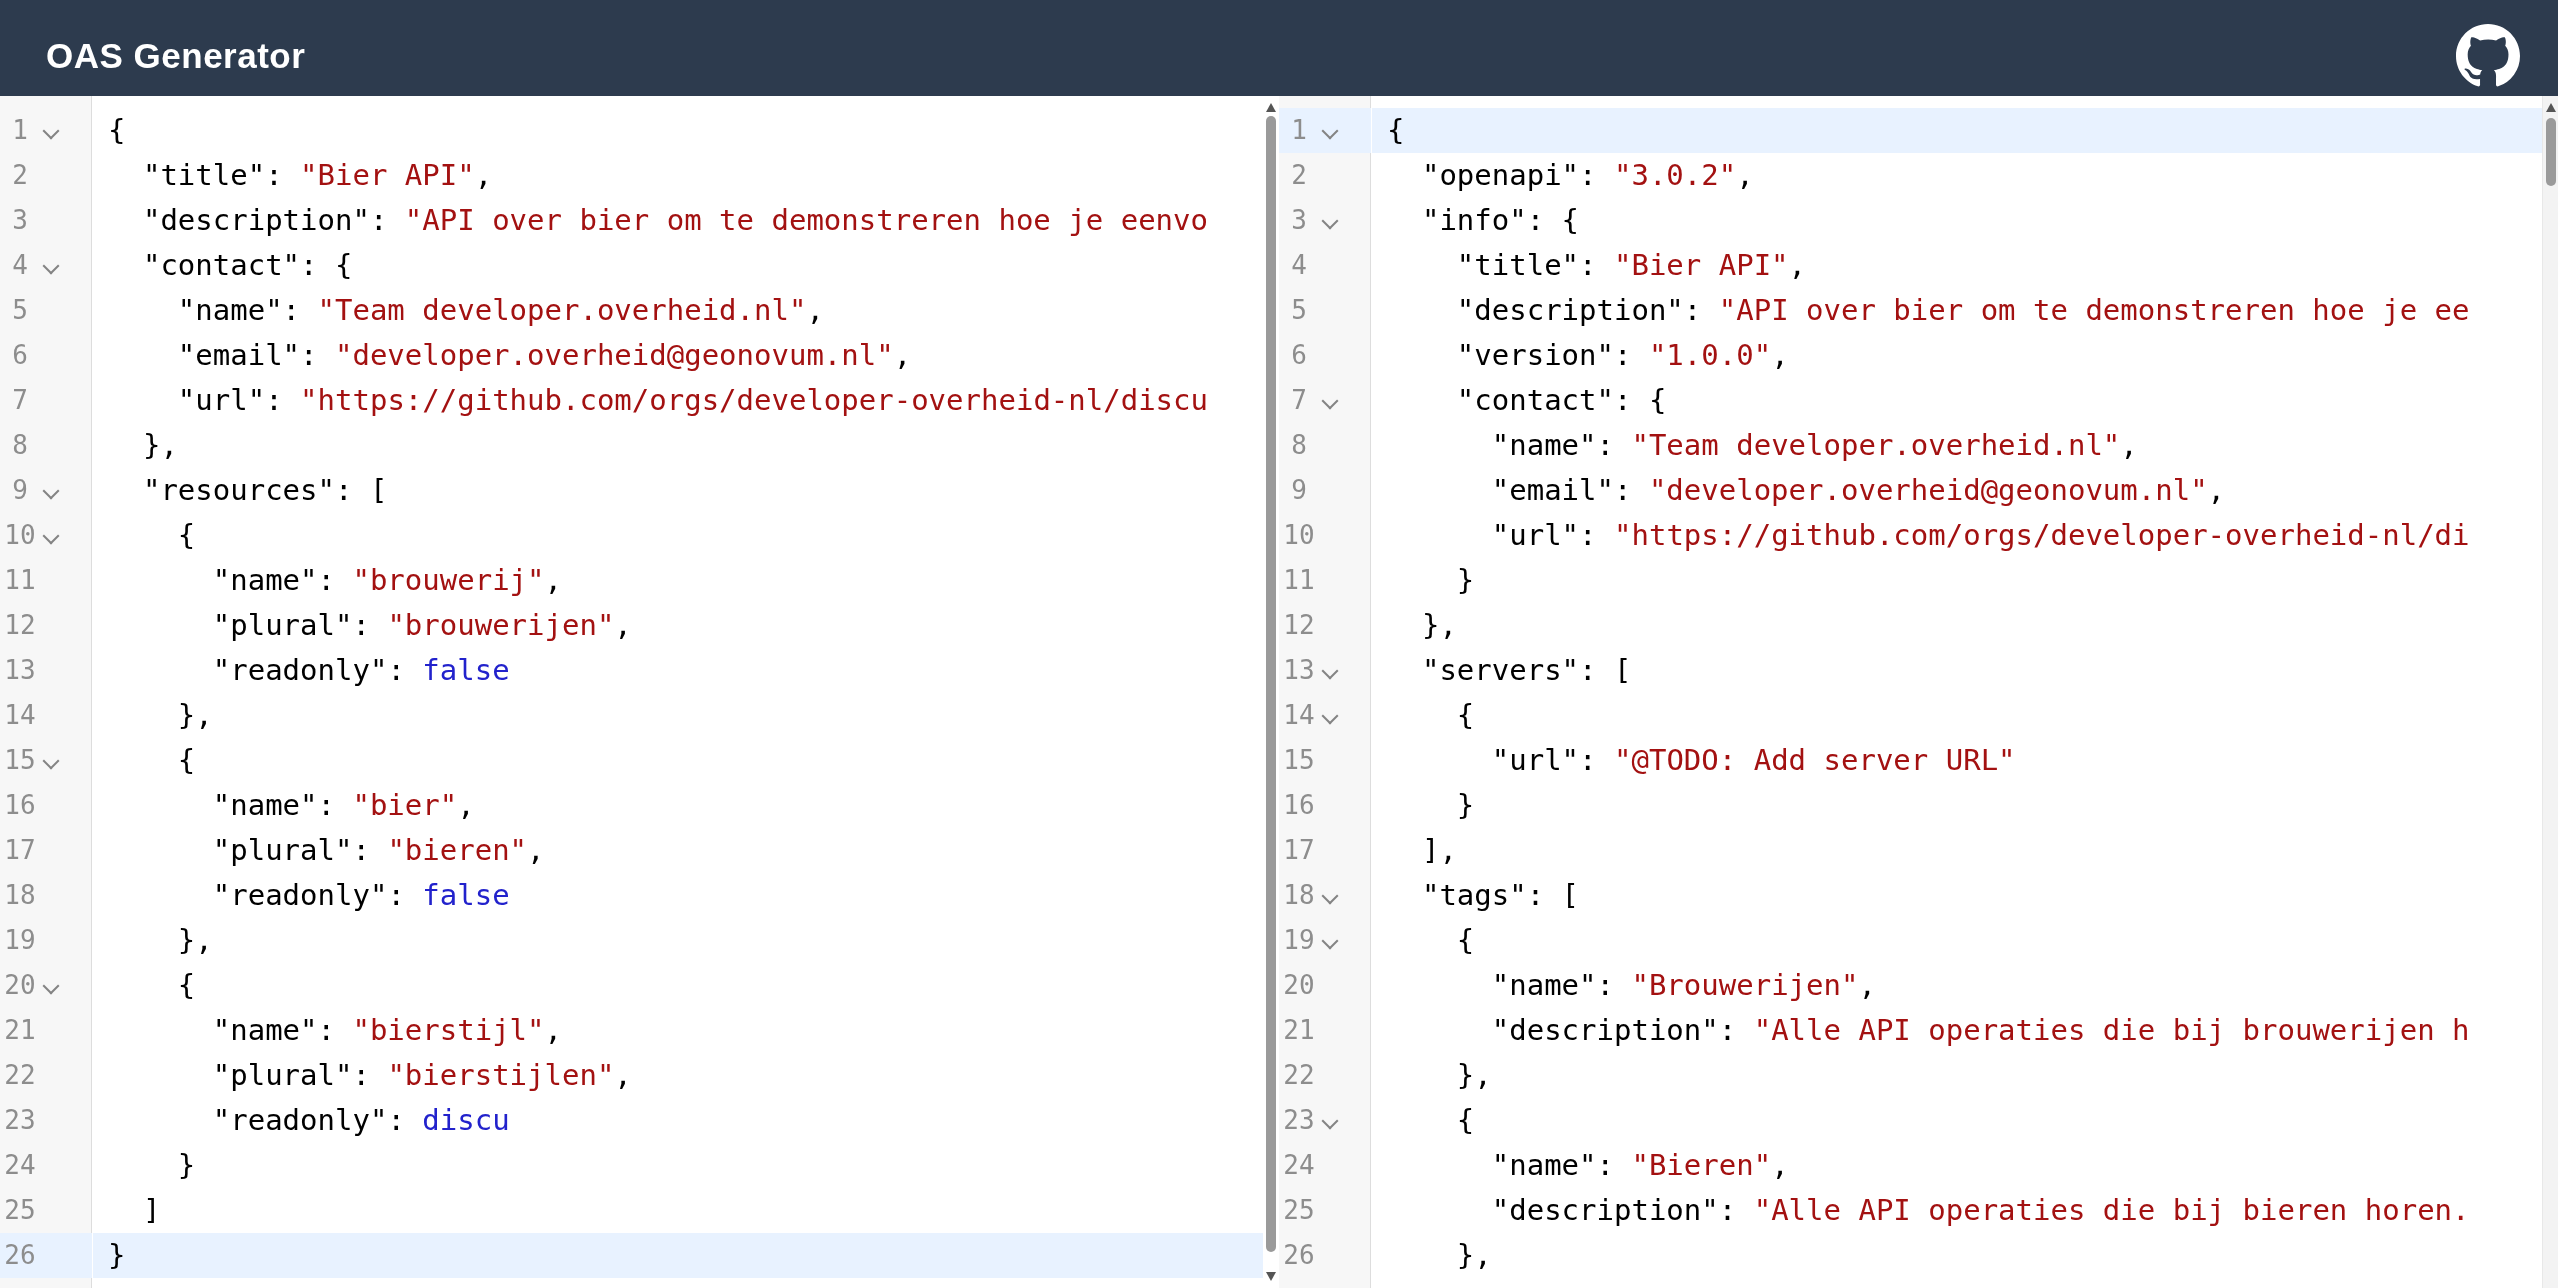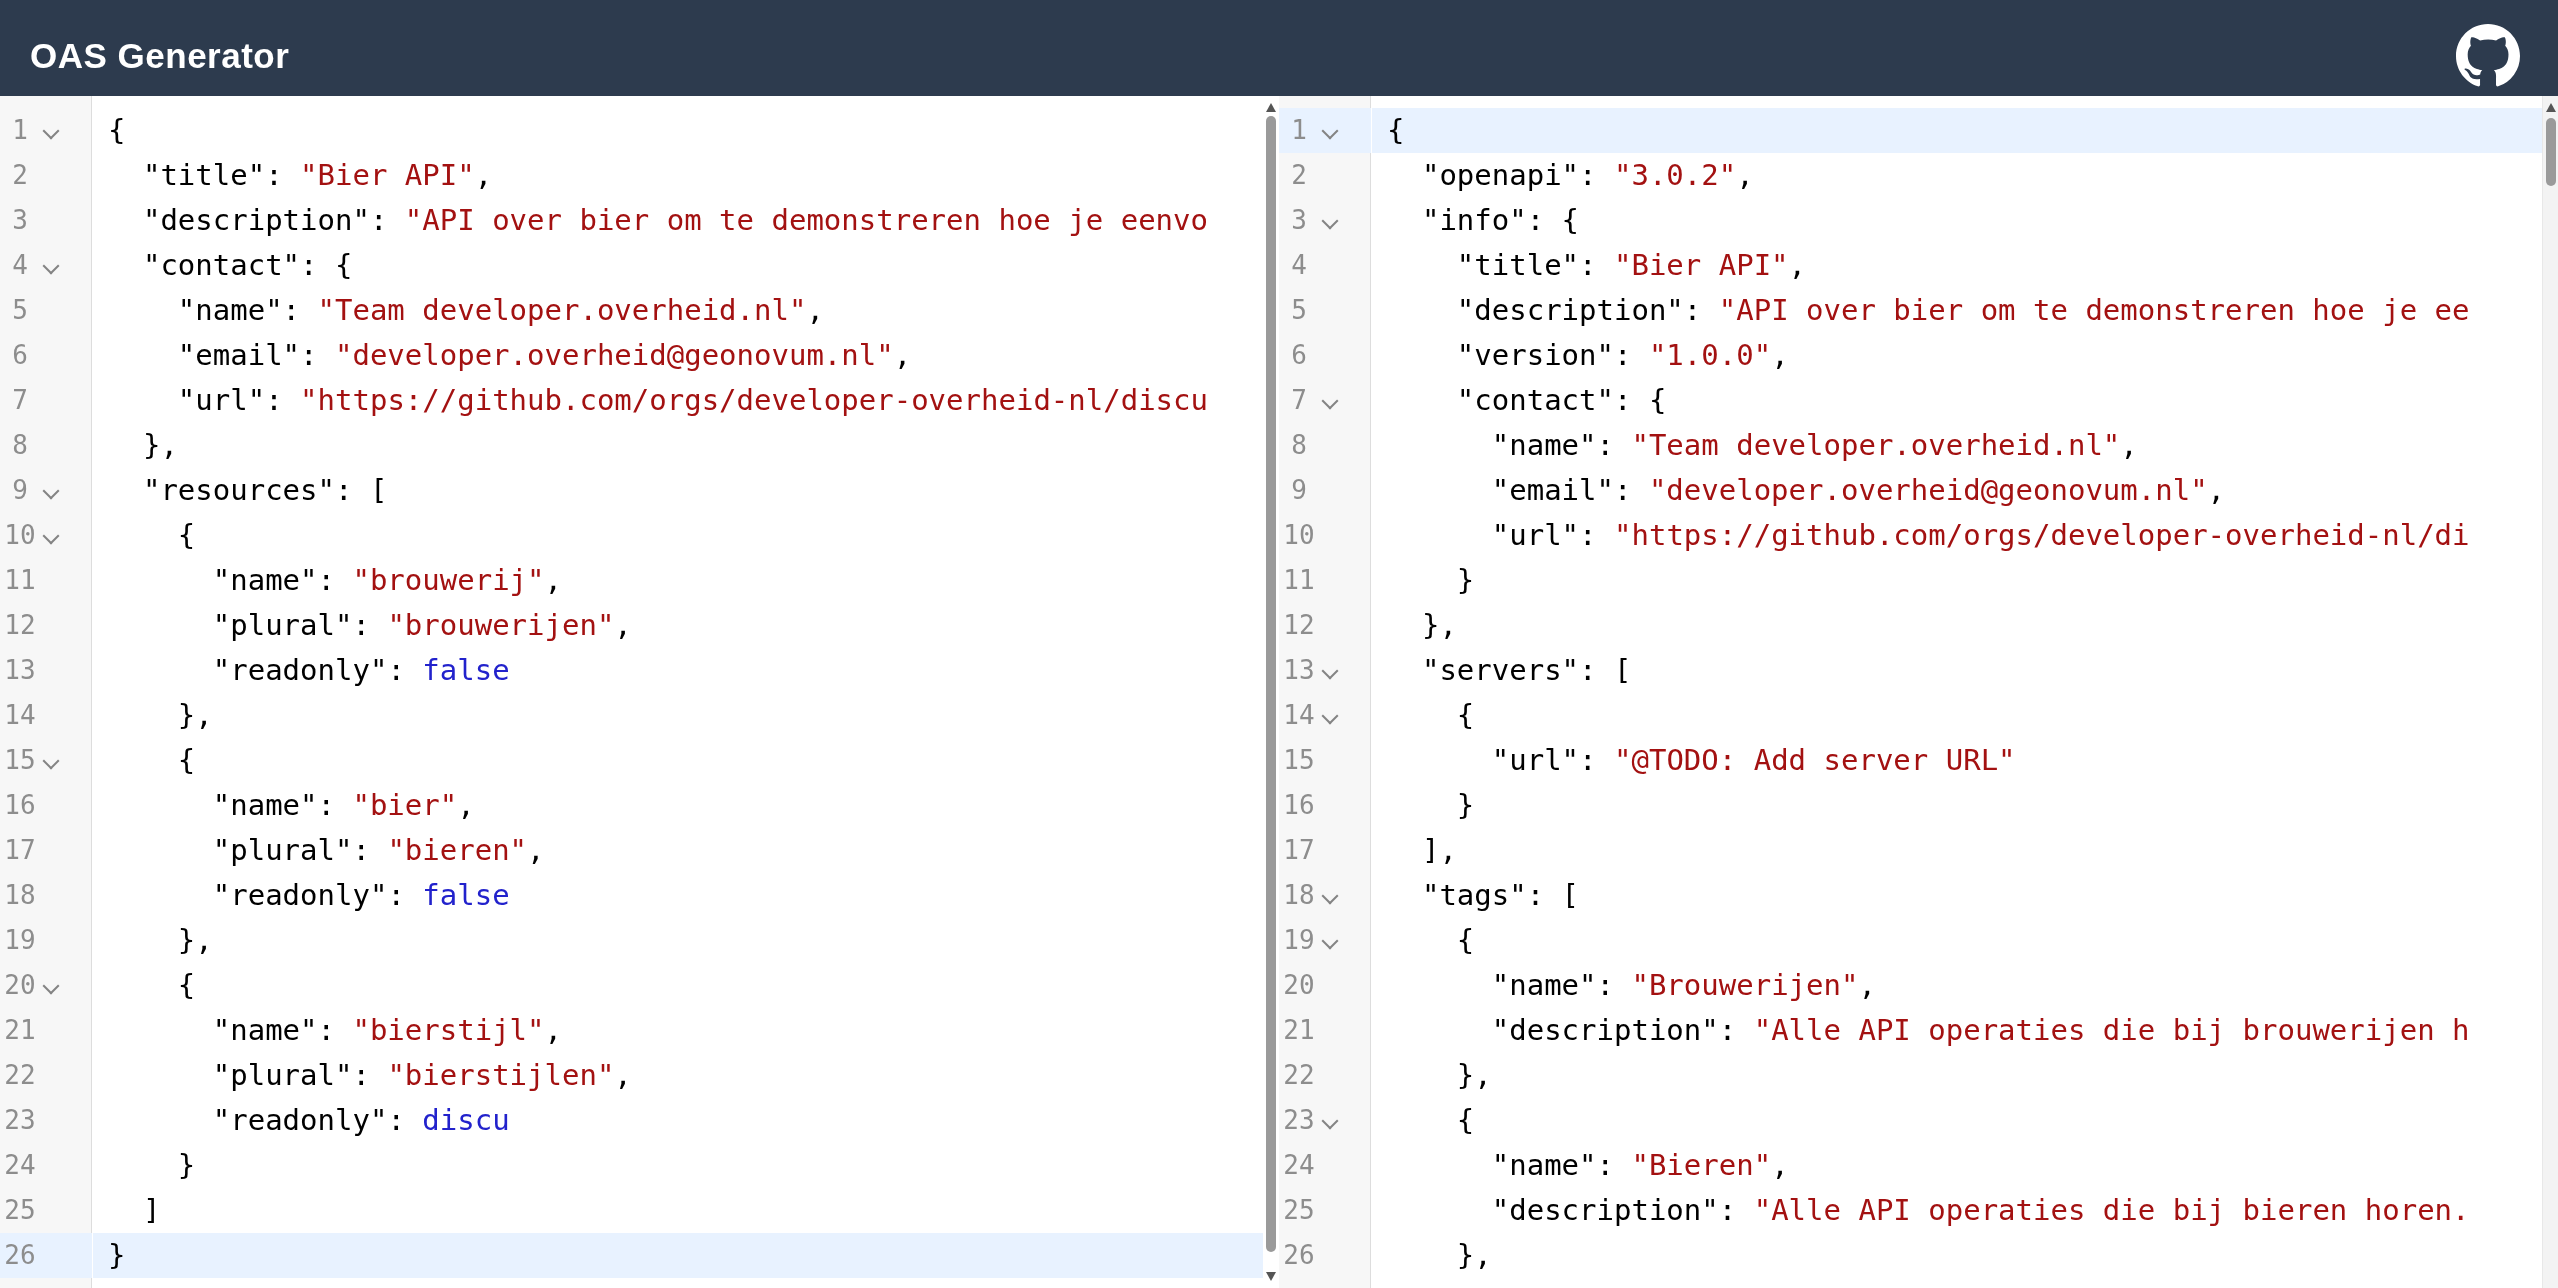--- a/index.html
+++ b/index.html
@@ -7,21 +7,21 @@
     --line-number:#8d8d8d; --string:#a31111; --atom:#2222cc; --text:#000000;
     --active-line-bg:#e8f2ff; --scroll-thumb:#9a9a9a; --scroll-arrow:#555555;
   }
   *{margin:0;padding:0;box-sizing:border-box;}
   html,body{width:2558px;height:1288px;overflow:hidden;background:#fff;
     font-family:"Liberation Sans",sans-serif;}
   .app{position:relative;width:2558px;height:1288px;}
 
   
   .header{position:absolute;left:0;top:0;width:100%;height:112px;
-    background:var(--header-bg);display:flex;align-items:center;}
+    background:var(--header-bg);display:flex;align-items:center;padding-left:16px;}
   .header .title{color:#fff;font-size:35px;font-weight:700;padding-left:30px;
     letter-spacing:0.5px;}
   .gh-link{position:absolute;right:38px;top:50%;transform:translateY(-50%);
     width:64px;height:64px;display:block;}
   .gh-link svg{width:64px;height:64px;fill:#ffffff;}
 
   
   .editors{position:absolute;left:0;top:96px;width:2558px;height:1192px;display:flex;}
   .editor{position:relative;width:1279px;height:1192px;background:#fff;overflow:hidden;}
 

